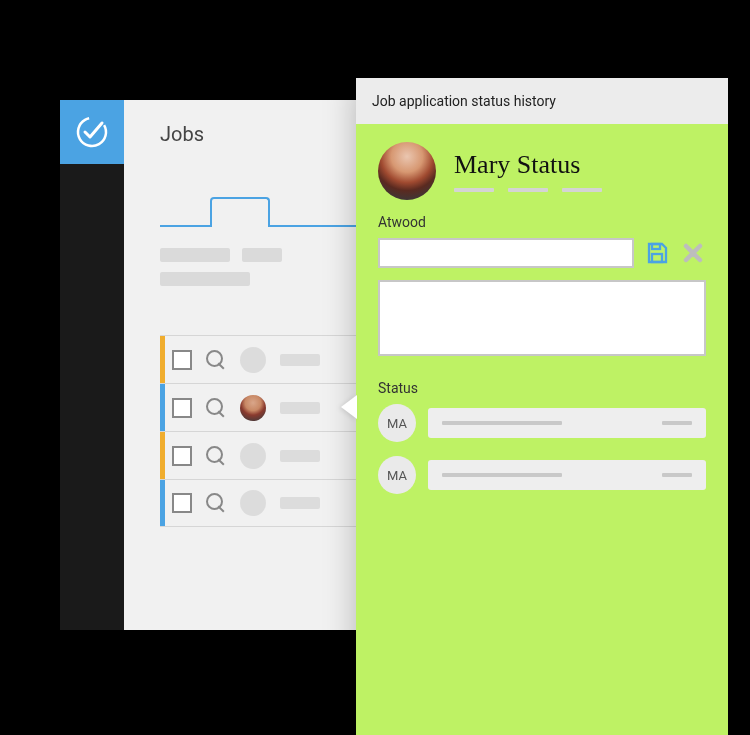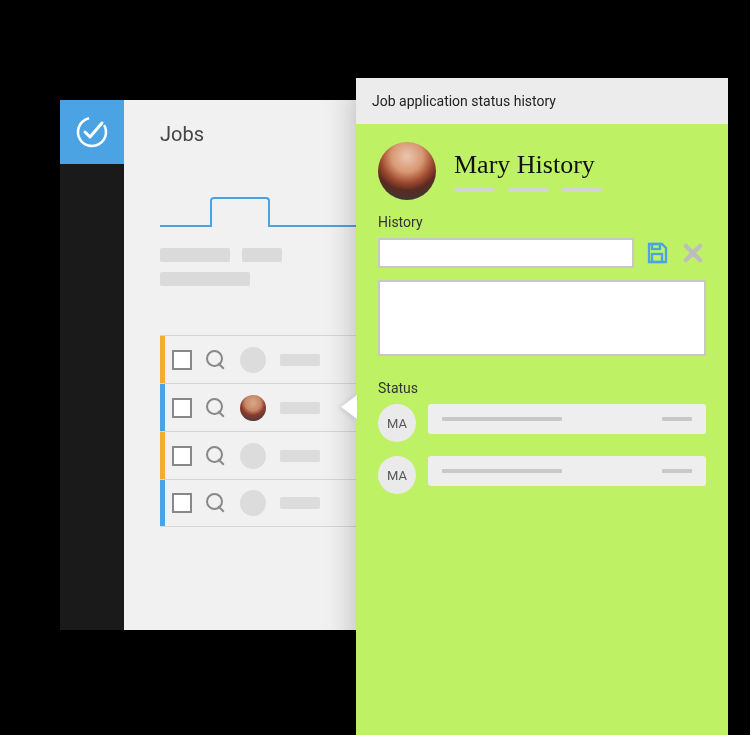--- a/index.html
+++ b/index.html
@@ -246,20 +246,21 @@
     }
     .status-textarea {
       width: 100%;
       height: 76px;
       border: 2px solid #c7c7c7;
       background: #fff;
       margin-bottom: 24px;
     }
     .history-item {
       display: flex;
+      align-items: center;
       gap: 12px;
       margin-bottom: 14px;
     }
     .history-badge {
       width: 38px;
       height: 38px;
       border-radius: 50%;
       background: #eaeaea;
       display: flex;
       align-items: center;
@@ -352,30 +353,30 @@
     <div class="row-bar" style="width:40px;"></div>
   </div>
 </div>
 
 <div class="detail-panel">
   <div class="detail-header">Job application status history</div>
   <div class="detail-body">
     <div class="profile-row">
       <div class="profile-avatar"></div>
       <div>
-        <div class="profile-name">Mary History</div>
+        <div class="profile-name">Mary Status</div>
         <div class="name-meta">
           <span></span>
           <span></span>
           <span></span>
         </div>
       </div>
     </div>
 
-    <div class="section-label">History</div>
+    <div class="section-label">Atwood</div>
     <div class="status-row">
       <div class="status-input"></div>
       <div class="icon-btn">
         <svg width="24" height="24" viewBox="0 0 24 24">
           <path d="M4 3 H17 L21 7 V21 H4 Z" fill="none" stroke="#4ba3e3" stroke-width="2.3"></path>
           <rect x="7" y="3" width="8" height="5" fill="none" stroke="#4ba3e3" stroke-width="2.3"></rect>
           <rect x="7" y="13" width="10" height="8" fill="none" stroke="#4ba3e3" stroke-width="2.3"></rect>
         </svg>
       </div>
       <div class="icon-btn">

